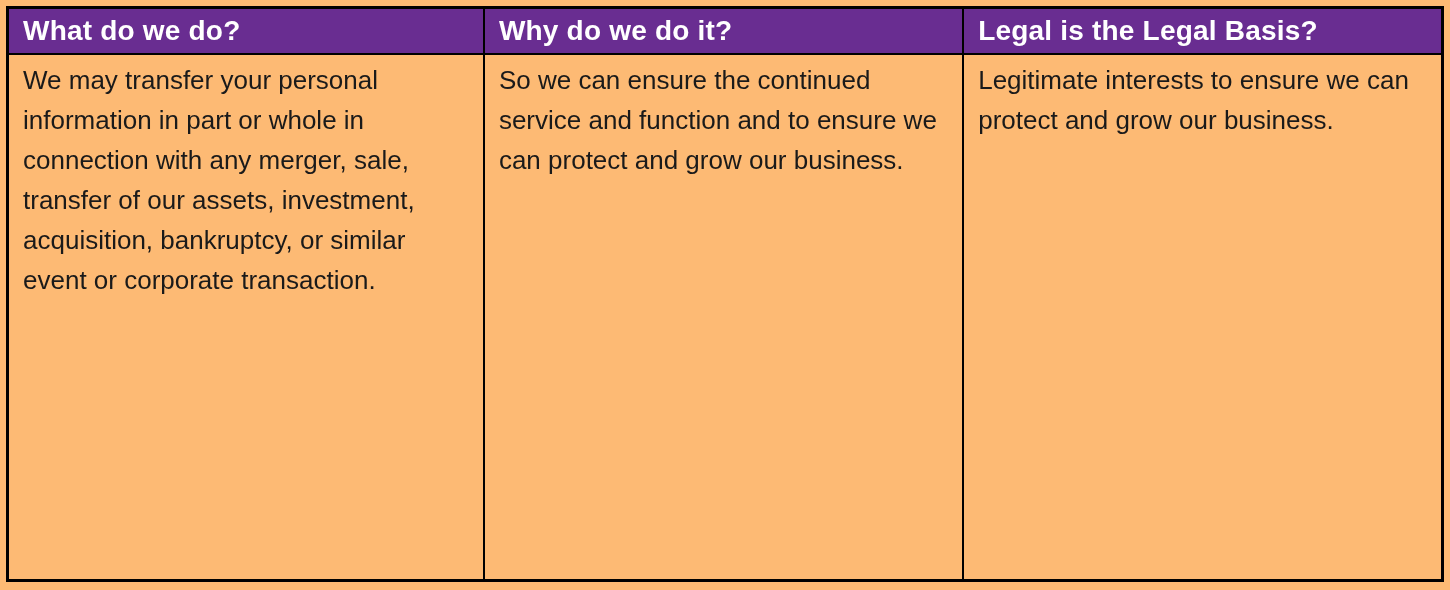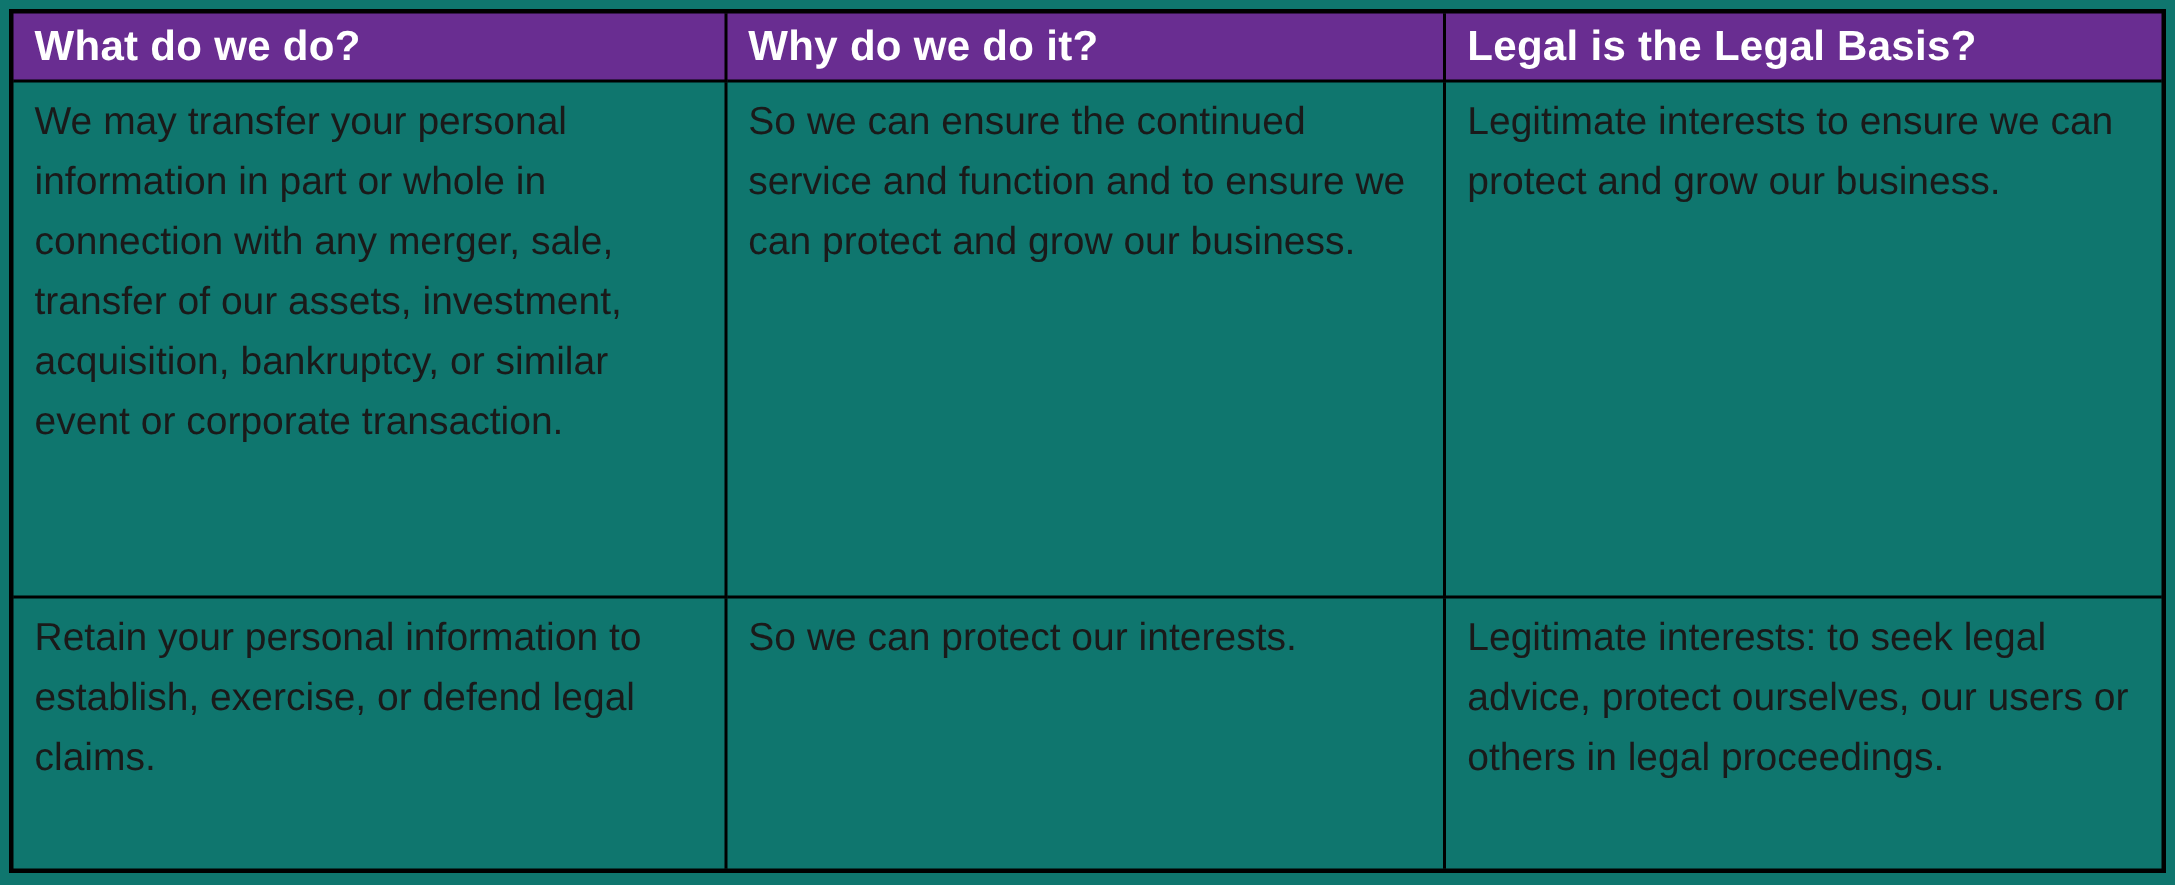--- a/index.html
+++ b/index.html
@@ -6,21 +6,21 @@
     margin: 0;
     padding: 0;
     background: #ffffff;
     font-family: "Liberation Sans", sans-serif;
   }
   .page {
     width: 1450px;
     height: 590px;
     box-sizing: border-box;
     padding: 6px;
-    background: #0f766e;
+    background: #fdba74;
     overflow: hidden;
   }
   table.policy-table {
     width: 100%;
     height: 576px;
     border-collapse: collapse;
     table-layout: fixed;
     border: 3px solid var(--border, #000000);
   }
   table.policy-table th,
@@ -66,20 +66,15 @@
         <th>Why do we do it?</th>
         <th>Legal is the Legal Basis?</th>
       </tr>
     </thead>
     <tbody>
       <tr class="row-1">
         <td>We may transfer your personal information in part or whole in connection with any merger, sale, transfer of our assets, investment, acquisition, bankruptcy, or similar event or corporate transaction.</td>
         <td>So we can ensure the continued service and function and to ensure we can protect and grow our business.</td>
         <td>Legitimate interests to ensure we can protect and grow our business.</td>
       </tr>
-      <tr class="row-3">
-        <td>Retain your personal information to establish, exercise, or defend legal claims.</td>
-        <td>So we can protect our interests.</td>
-        <td>Legitimate interests: to seek legal advice, protect ourselves, our users or others in legal proceedings.</td>
-      </tr>
     </tbody>
   </table>
 </div>
 
 </body></html>

